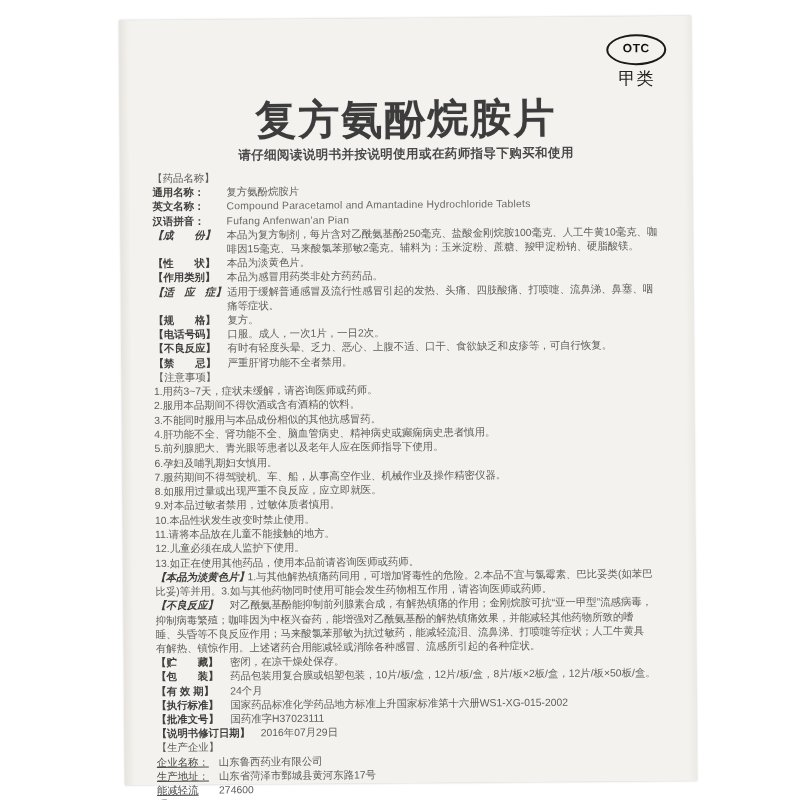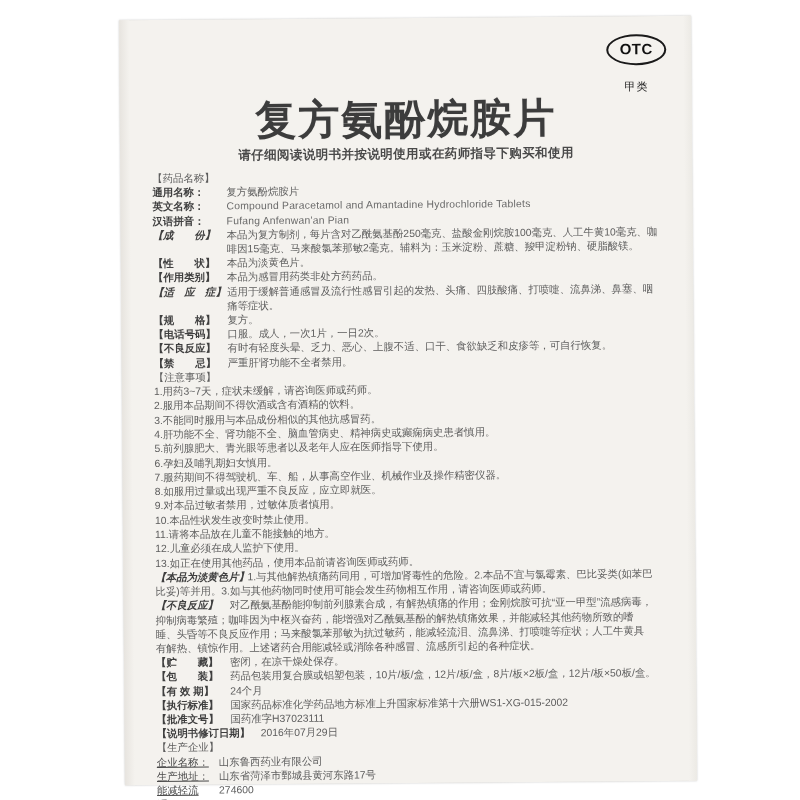--- a/index.html
+++ b/index.html
@@ -51,29 +51,29 @@
     text-align: center;
     width: 66px;
   }
   .otc-oval {
     width: 56px;
     height: 27px;
     border: 2px solid #1a1a1a;
     border-radius: 50%;
     margin: 0 auto;
     color: #111;
-    font-size: 15px;
+    font-size: 12px;
     font-weight: bold;
     line-height: 25px;
     letter-spacing: 0.5px;
   }
   .otc-sub {
-    font-size: 11px;
+    font-size: 17px;
     color: #222;
-    margin-top: 14px;
+    margin-top: 2px;
     letter-spacing: 1px;
   }
 
   
   .title {
     position: absolute;
     left: 0; right: 0;
     top: 74px;
     text-align: center;
     font-family: "DejaVu Sans", sans-serif;

